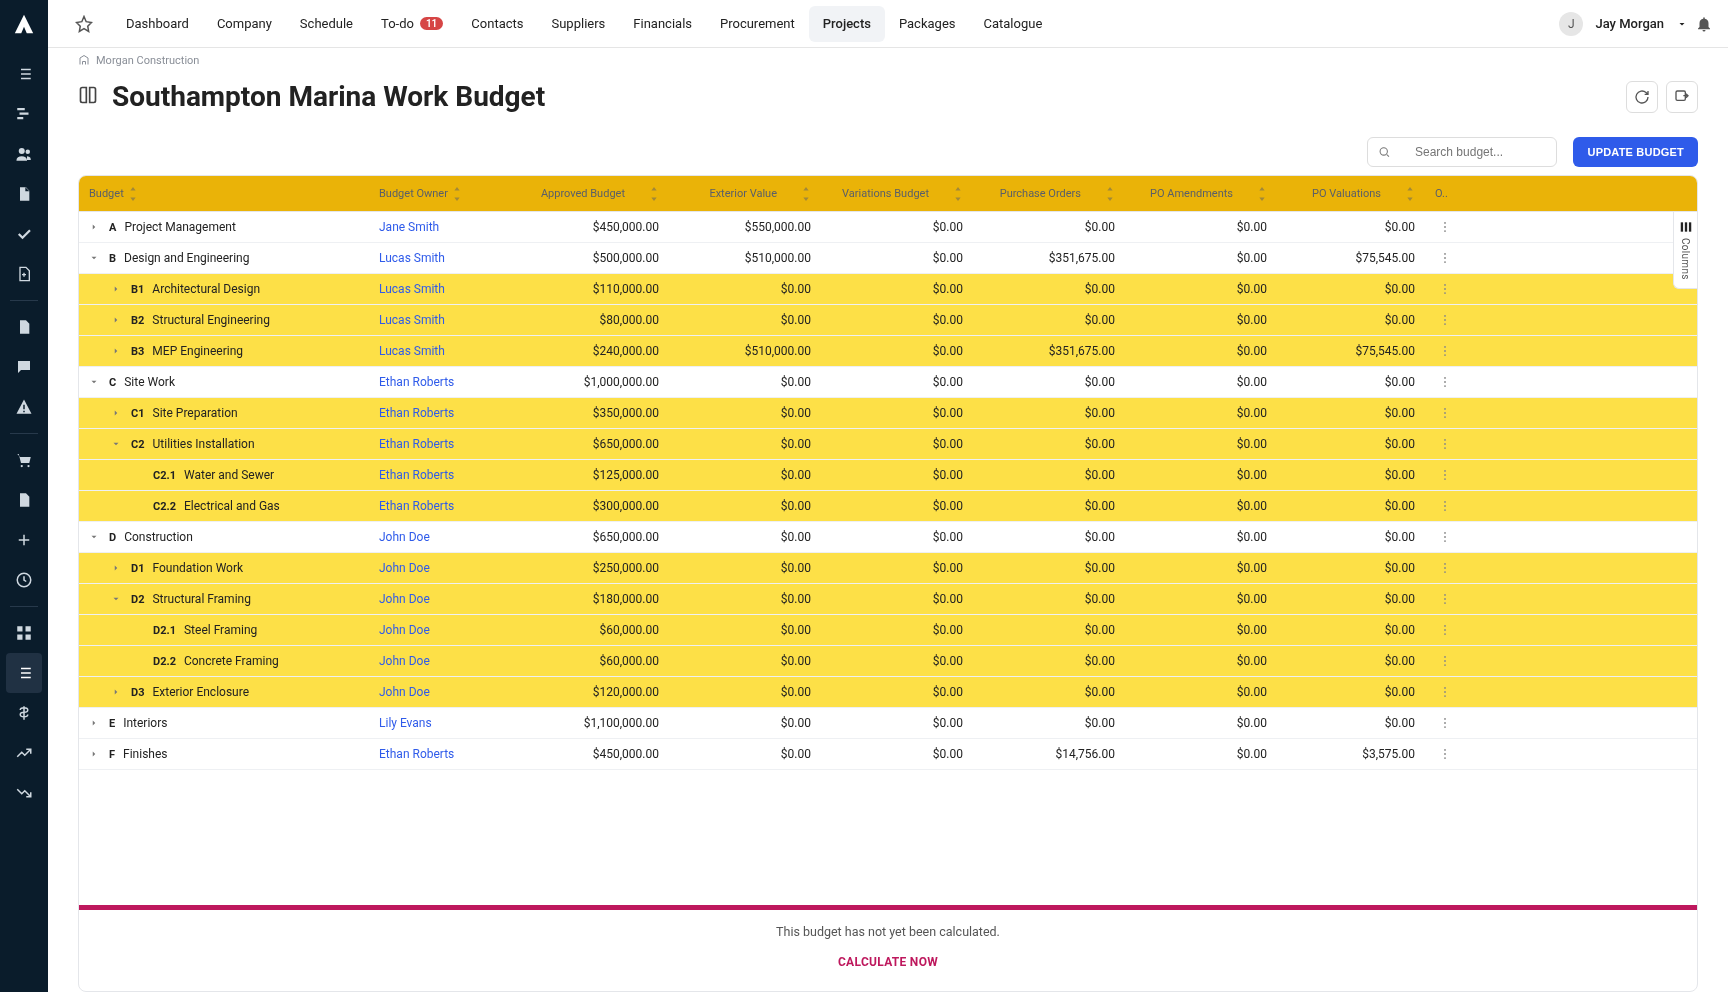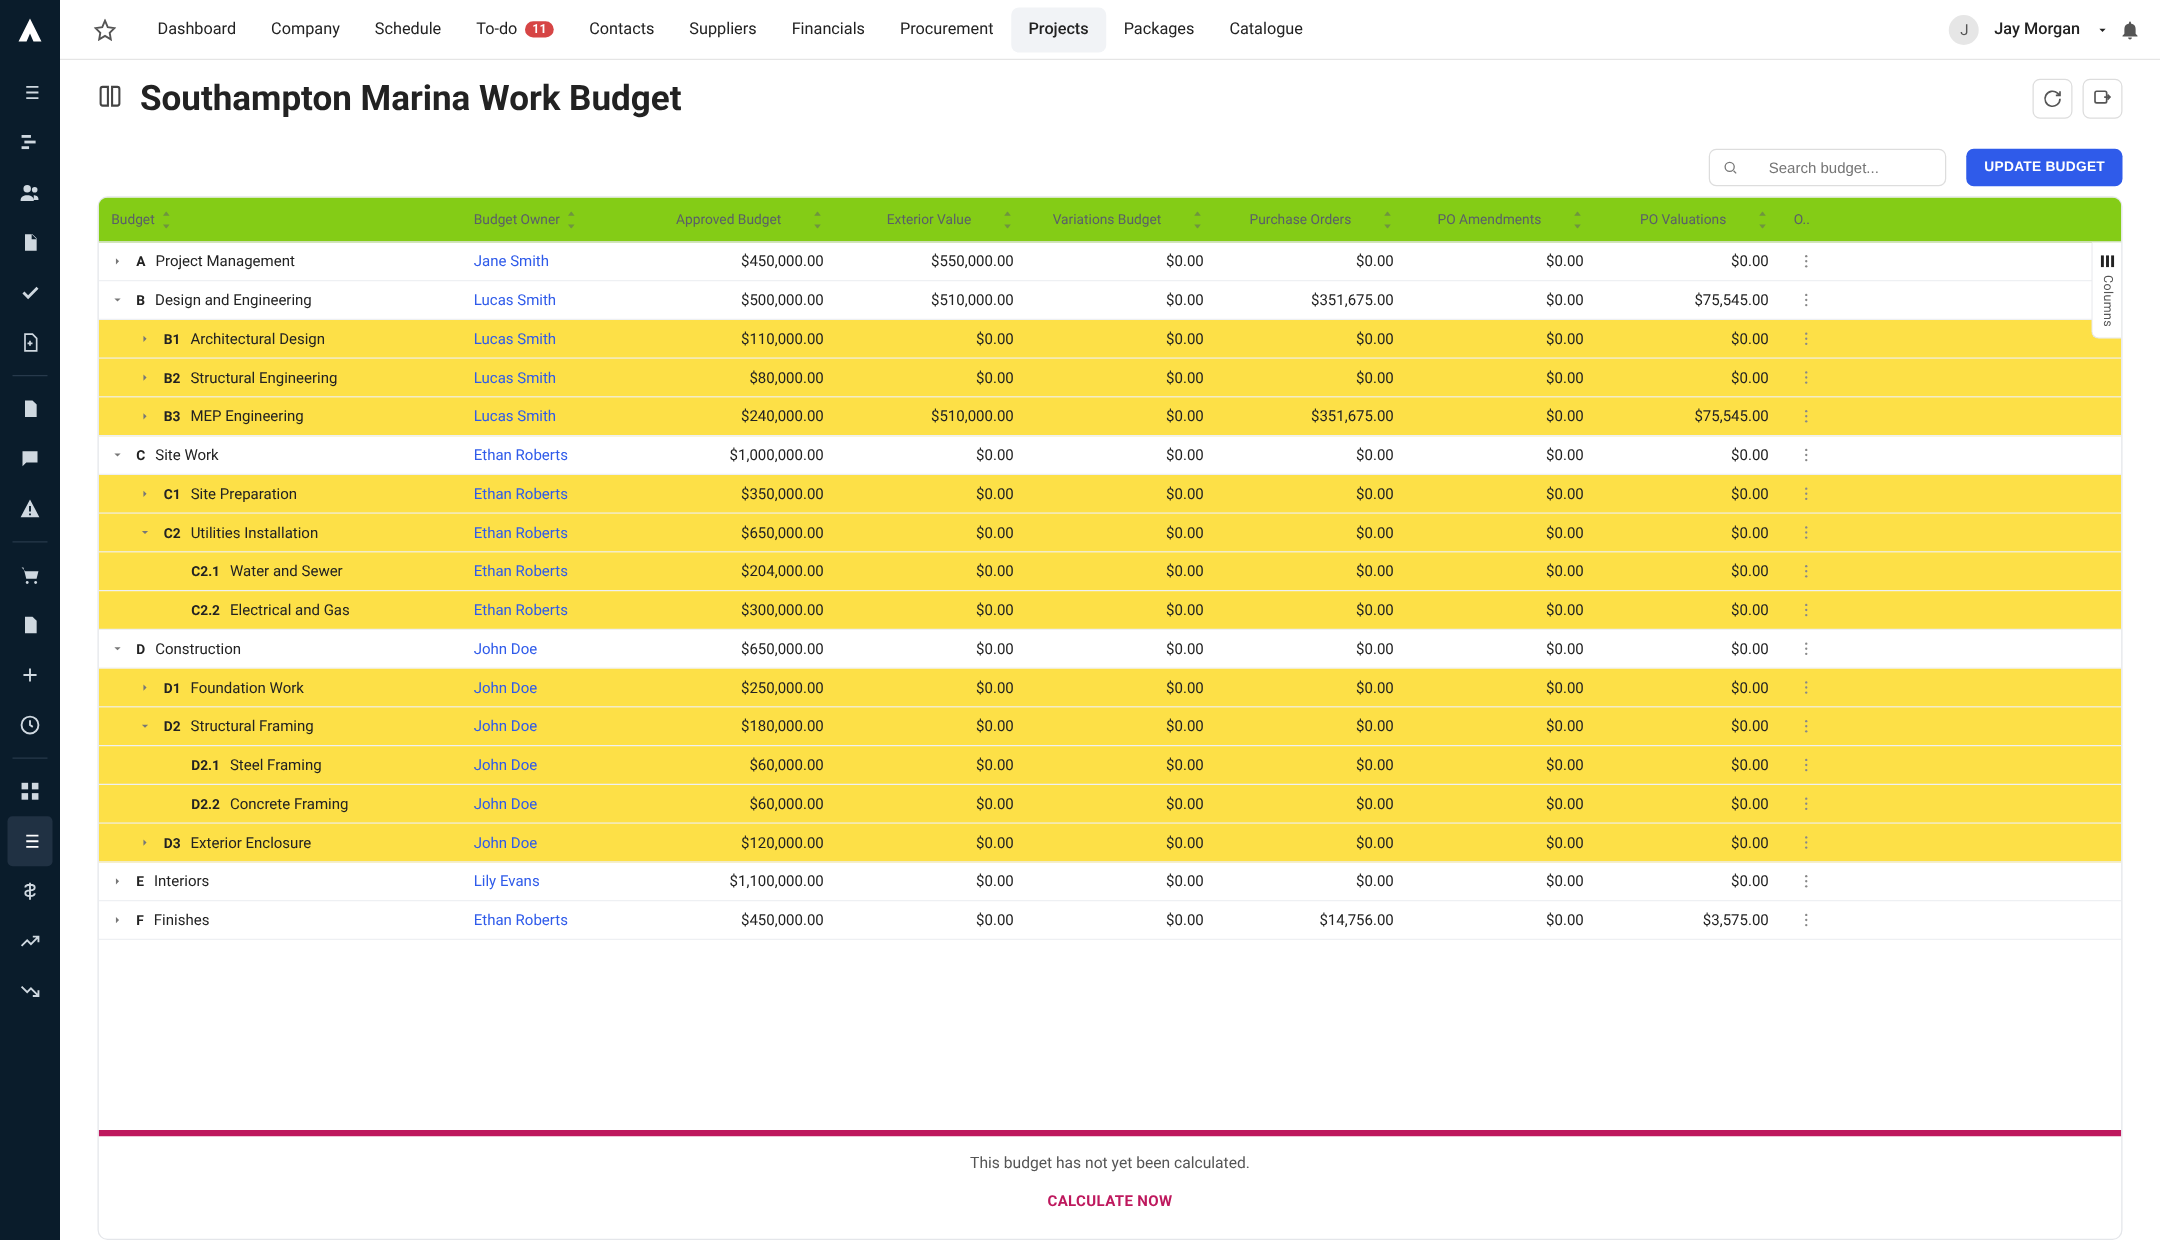--- a/index.html
+++ b/index.html
@@ -29,21 +29,21 @@
 .page-head .book { width:24px; margin-right:10px; color:#444; }
 .page-title { font-size:28px; font-weight:700; }
 .head-spacer { flex:1; }
 .round-btn { width:32px; height:32px; border:1px solid #ddd; border-radius:6px; display:flex; align-items:center; justify-content:center; margin-left:8px; cursor:pointer; color:#555; background:#fff; }
 .toolbar { display:flex; align-items:center; padding: 0 30px 8px; }
 .search-wrap { margin-left:auto; display:flex; align-items:center; border:1px solid #ddd; border-radius:6px; height:30px; padding:0 10px; width:190px; color:#777; }
 .search-wrap input { border:none; outline:none; font-size:12px; margin-left:24px; width:100%; color:#333; }
 .update-btn { margin-left:16px; background:#2f5bea; color:#fff; font-size:11px; font-weight:700; letter-spacing:.2px; border:none; border-radius:6px; height:30px; padding:0 14px; cursor:pointer; }
 .table-shell { flex:1; margin:0 30px 0; border:1px solid #e4e6ea; border-radius:8px; display:flex; flex-direction:column; overflow:hidden; position:relative; }
 .thead, .trow { display:grid; grid-template-columns: 290px 150px 150px 152px 152px 152px 152px 148px 40px; align-items:center; }
-.thead { height:36px; border-bottom:1px solid #e4e6ea; font-size:11px; color:#5a5f68; position:sticky; top:0; background:#84cc16; }
+.thead { height:36px; border-bottom:1px solid #e4e6ea; font-size:11px; color:#5a5f68; position:sticky; top:0; background:#eab308; }
 .th { padding:0 10px; display:flex; align-items:center; gap:4px; overflow:hidden; white-space:nowrap; text-overflow:ellipsis; }
 .th.right { justify-content:flex-end;gap:24px; }
 .sort-icon { width:10px; height:14px; opacity:.5; }
 .tbody { flex:1; overflow-y:auto; }
 .trow { height:31px; border-bottom:1px solid #eef0f3; font-size:12px; }
 .trow.sub { background:#fde047; }
 .cell { padding:0 10px; overflow:hidden; white-space:nowrap; text-overflow:ellipsis; }
 .cell.num { text-align:right; }
 .owner-link { color:#2f5bea; cursor:pointer; }
 .budget-cell { display:flex; align-items:center; gap:8px; padding-left:8px; }
@@ -202,20 +202,27 @@
         </svg>
       </div>
     <div class="side-item">
         <svg width="18" height="18" viewBox="0 0 24 24" fill="none" stroke="currentColor" stroke-width="2">
           <path d="M3 7l6 6 4-4 8 8M15 17h6v-6"></path>
         </svg>
       </div>
   </div>
 
   <div class="main">
+    <div class="breadcrumb">
+      <svg viewBox="0 0 24 24" fill="none" stroke="currentColor" stroke-width="2">
+          <path d="M4 21V8l8-5 8 5v13"></path>
+          <path d="M9 21v-6h6v6"></path>
+        </svg>
+      <span>Morgan Construction</span>
+    </div>
     <div class="page-head">
       <span class="book">
         <svg width="20" height="20" viewBox="0 0 24 24" fill="none" stroke="currentColor" stroke-width="2">
             <path d="M3 5a2 2 0 0 1 2-2h5v18H5a2 2 0 0 1-2-2zM21 5a2 2 0 0 0-2-2h-5v18h5a2 2 0 0 0 2-2z"></path>
           </svg>
       </span>
       <h1 class="page-title">Southampton Marina Work Budget</h1>
       <div class="head-spacer"></div>
       <button class="round-btn">
           <svg width="16" height="16" viewBox="0 0 24 24" fill="none" stroke="currentColor" stroke-width="2">
@@ -499,21 +506,21 @@
     <div class="budget-cell" style="padding-left:52px">
       <span class="chev blank">
                 <svg width="10" height="10" viewBox="0 0 24 24">
                   <path fill="currentColor" d="M9 6l6 6-6 6z"></path>
                 </svg>
               </span>
       <span class="code">C2.1</span>
       <span>Water and Sewer</span>
     </div>
     <div class="cell"><span class="owner-link">Ethan Roberts</span></div>
-    <div class="cell num">$204,000.00</div>
+    <div class="cell num">$125,000.00</div>
     <div class="cell num">$0.00</div>
     <div class="cell num">$0.00</div>
     <div class="cell num">$0.00</div>
     <div class="cell num">$0.00</div>
     <div class="cell num">$0.00</div>
     <div class="row-menu">
               <svg width="14" height="14" viewBox="0 0 24 24" fill="currentColor">
                 <circle cx="12" cy="5" r="1.6"></circle>
                 <circle cx="12" cy="12" r="1.6"></circle>
                 <circle cx="12" cy="19" r="1.6"></circle>

